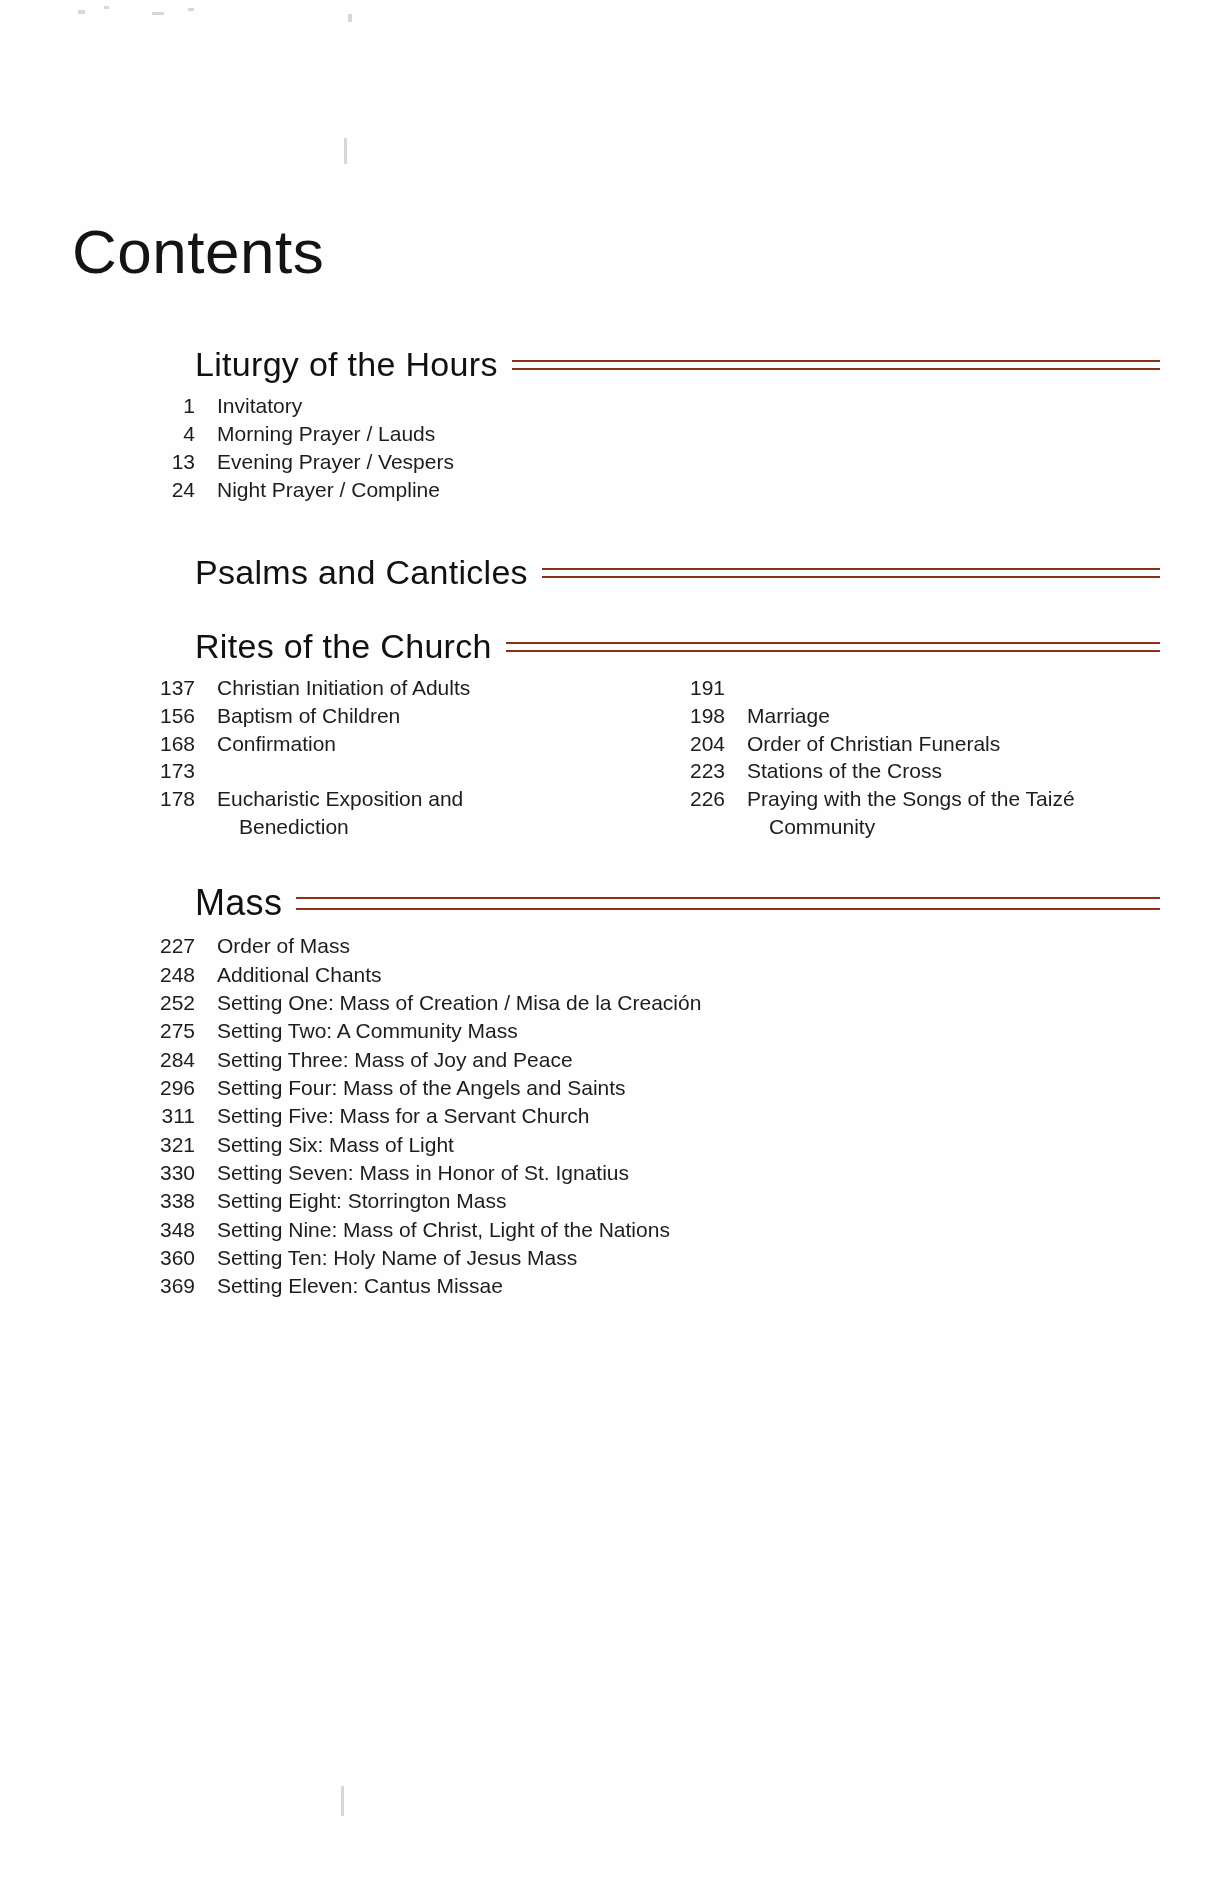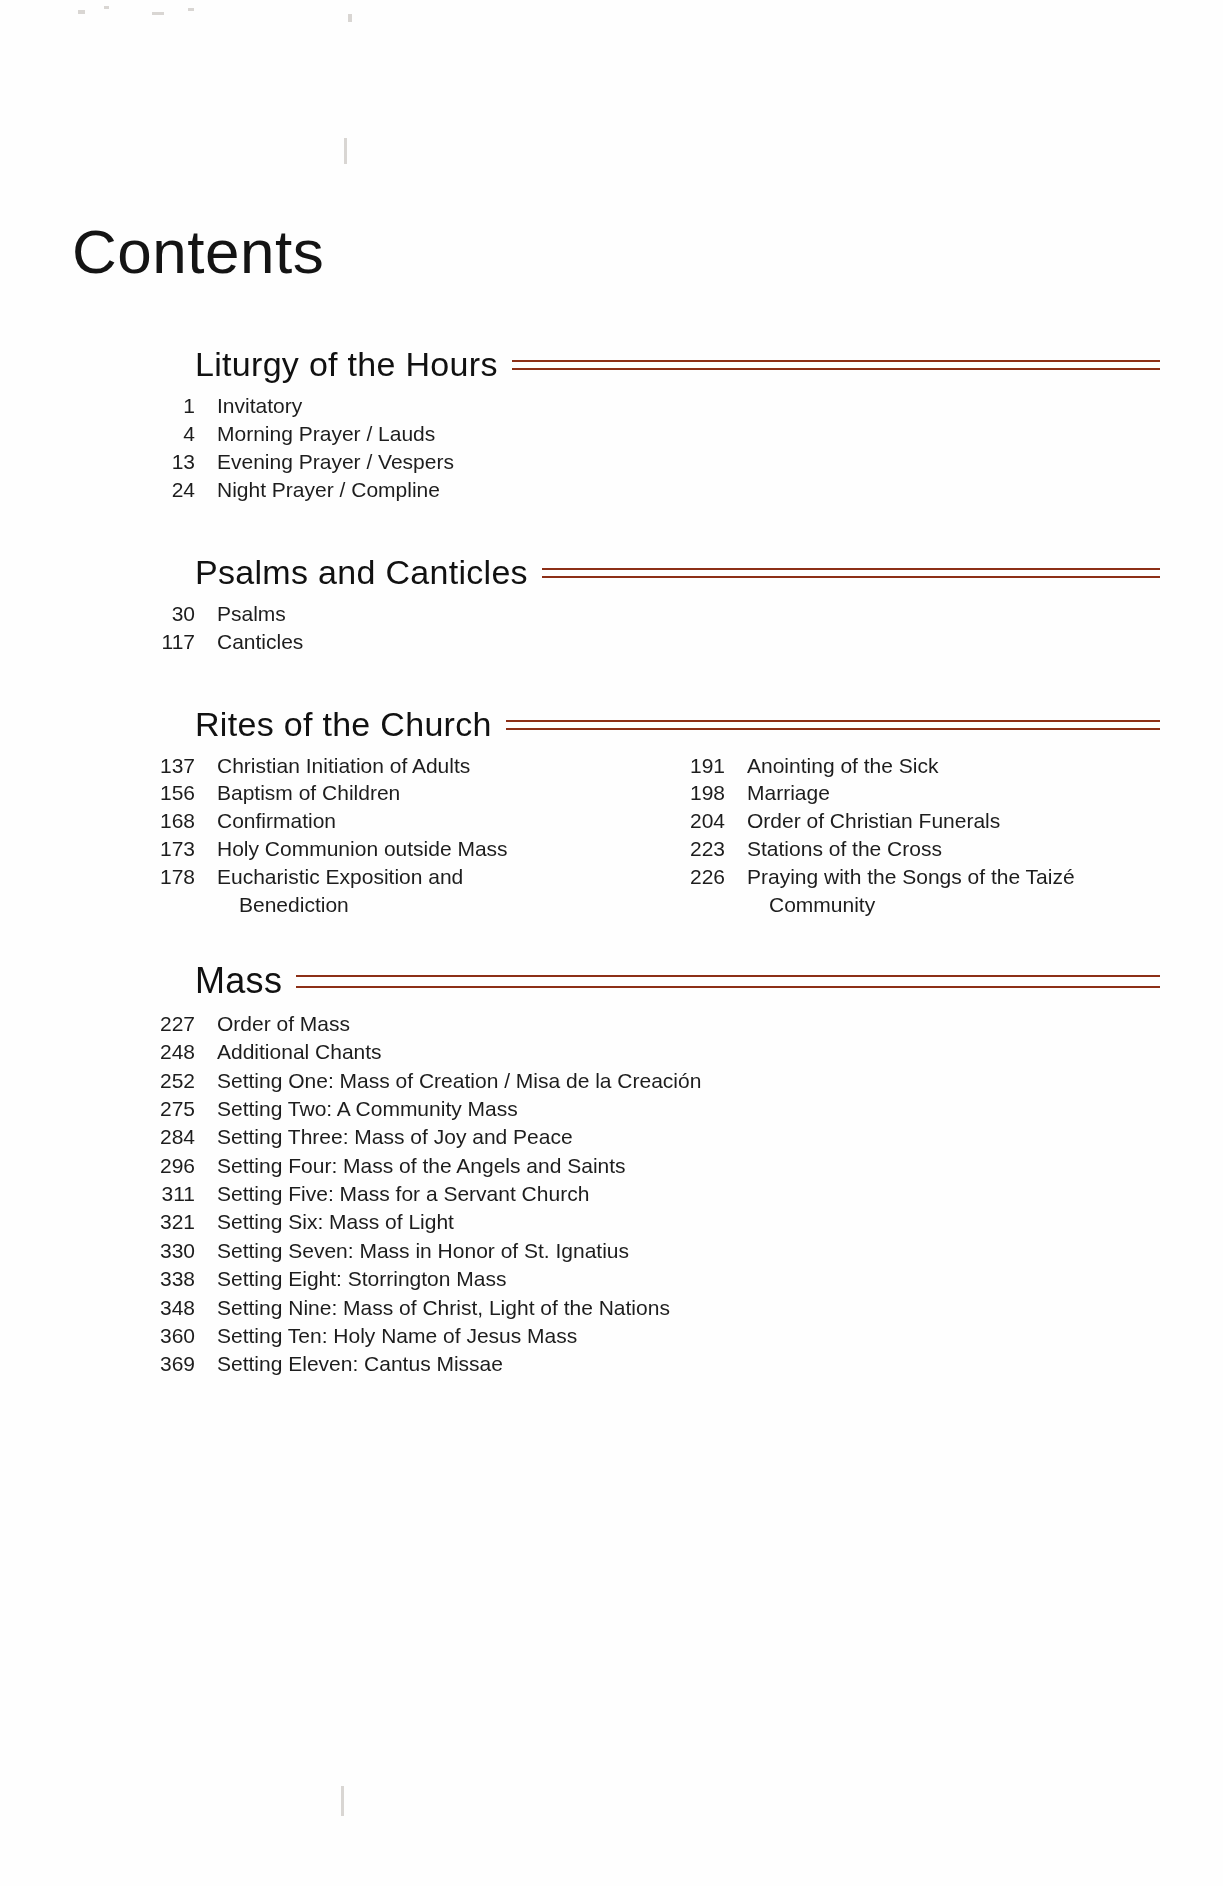--- a/index.html
+++ b/index.html
@@ -164,30 +164,20 @@
         </div>
       </div>
     </div>
 
     <div class="spacer-md"></div>
 
     <div class="section">
       <div class="rule top"></div>
       <div class="sec-head">Psalms and Canticles</div>
       <div class="rule bottom"></div>
-      <div class="entries">
-        <div class="row">
-          <span class="num">30</span>
-          <span class="label">Psalms</span>
-        </div>
-        <div class="row">
-          <span class="num">117</span>
-          <span class="label">Canticles</span>
-        </div>
-      </div>
     </div>
 
     <div class="spacer-md"></div>
 
     <div class="section">
       <div class="rule top"></div>
       <div class="sec-head">Rites of the Church</div>
       <div class="rule bottom"></div>
       <div class="two-col">
         <div class="col left">
@@ -198,35 +188,33 @@
           <div class="row">
             <span class="num">156</span>
             <span class="label">Baptism of Children</span>
           </div>
           <div class="row">
             <span class="num">168</span>
             <span class="label">Confirmation</span>
           </div>
           <div class="row">
             <span class="num">173</span>
-            <span class="label">Holy Communion outside Mass</span>
           </div>
           <div class="row">
             <span class="num">178</span>
             <span class="label">Eucharistic Exposition and</span>
           </div>
           <div class="row">
             <span class="num"></span>
             <span class="label cont-label">Benediction</span>
           </div>
         </div>
         <div class="col right">
           <div class="row">
             <span class="num">191</span>
-            <span class="label">Anointing of the Sick</span>
           </div>
           <div class="row">
             <span class="num">198</span>
             <span class="label">Marriage</span>
           </div>
           <div class="row">
             <span class="num">204</span>
             <span class="label">Order of Christian Funerals</span>
           </div>
           <div class="row">

